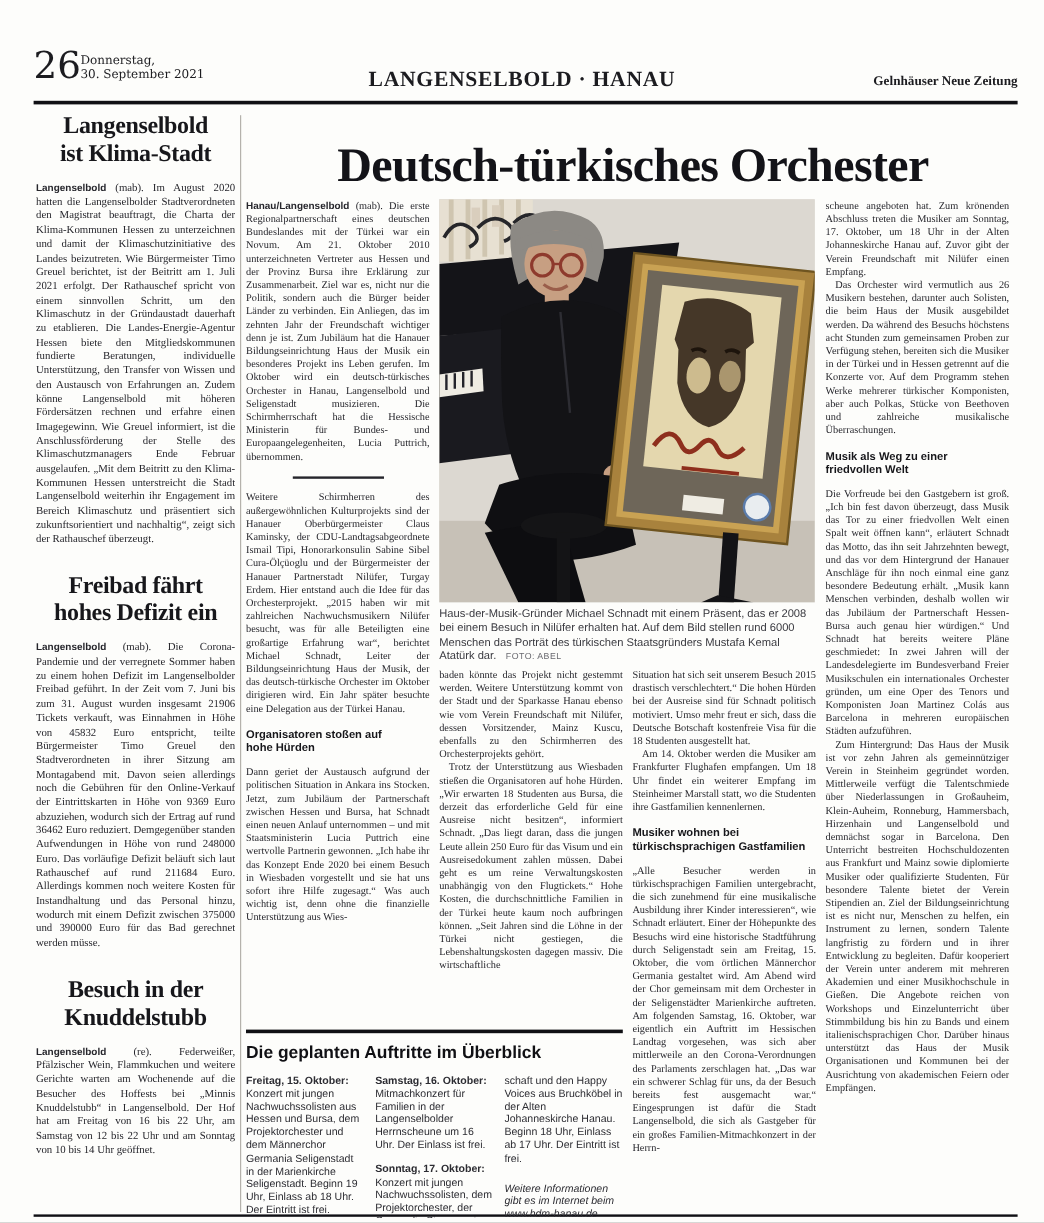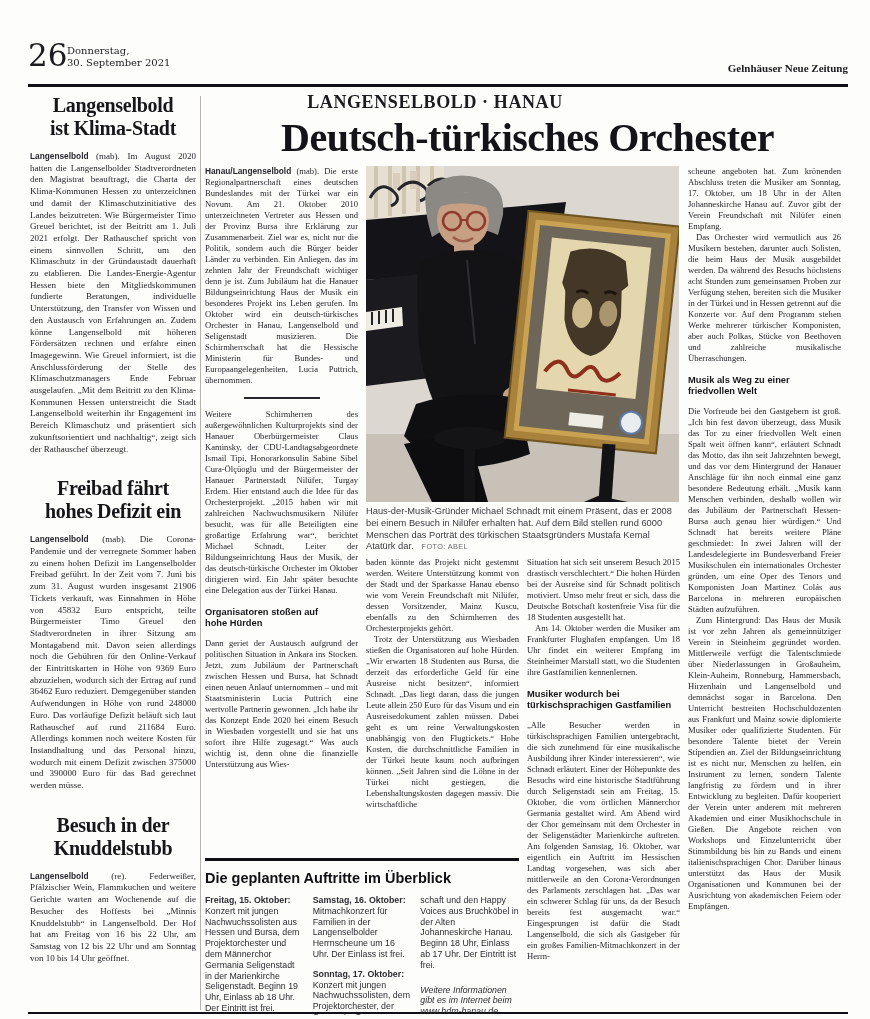--- a/index.html
+++ b/index.html
@@ -5,21 +5,21 @@
   html,body{margin:0;padding:0;background:#9a9a9a;}
   .page{position:relative;width:870px;height:1019px;background:#fdfdfb;overflow:hidden;
         font-family:"Liberation Serif",serif;color:#1c1c20;}
   
   .pagenum{position:absolute;left:28px;top:40px;font-family:"DejaVu Serif",serif;
            font-size:31px;line-height:31px;}
   .dateblock{position:absolute;left:67px;top:45px;font-family:"DejaVu Serif",serif;
              font-size:10px;line-height:12px;white-space:pre-line;}
   .section-title{position:absolute;left:205px;top:56px;width:460px;text-align:center;
                  font-family:"Liberation Serif",serif;font-weight:bold;font-size:18px;
-                 letter-spacing:.6px;margin-top:36px;}
+                 letter-spacing:.6px;}
   .paper-name{position:absolute;right:22px;top:62px;font-family:"Liberation Serif",serif;
               font-weight:bold;font-size:11px;}
   .rule-top{position:absolute;left:28px;top:84px;width:820px;height:3px;background:#101014;}
   .rule-bottom{position:absolute;left:28px;top:1012px;width:820px;height:2px;background:#101014;}
   .vrule{position:absolute;left:200px;top:96px;width:1px;height:914px;background:#b5b2ac;}
   
   .sidebar{position:absolute;left:30px;top:94px;width:166px;height:916px;overflow:hidden;}
   .side-article{margin-bottom:22px;}
   .side-title{font-family:"Liberation Serif",serif;font-weight:bold;font-size:20px;
               line-height:23px;text-align:center;white-space:pre-line;margin:0 0 11px;
@@ -165,21 +165,21 @@
   <div class="caption"><span>Haus-der-Musik-Gründer Michael Schnadt mit einem Präsent, das er 2008 bei einem Besuch in Nilüfer erhalten hat. Auf dem Bild stellen rund 6000 Menschen das Porträt des türkischen Staatsgründers Mustafa Kemal Atatürk dar.</span><span class="credit">FOTO: ABEL</span></div>
 
   <div class="mcol col2">
     <p class="noindent">baden könnte das Projekt nicht gestemmt werden. Weitere Unterstützung kommt von der Stadt und der Sparkasse Hanau ebenso wie vom Verein Freundschaft mit Nilüfer, dessen Vorsitzender, Mainz Kuscu, ebenfalls zu den Schirmherren des Orchesterprojekts gehört.</p>
     <p>Trotz der Unterstützung aus Wiesbaden stießen die Organisatoren auf hohe Hürden. „Wir erwarten 18 Studenten aus Bursa, die derzeit das erforderliche Geld für eine Ausreise nicht besitzen“, informiert Schnadt. „Das liegt daran, dass die jungen Leute allein 250 Euro für das Visum und ein Ausreisedokument zahlen müssen. Dabei geht es um reine Verwaltungskosten unabhängig von den Flugtickets.“ Hohe Kosten, die durchschnittliche Familien in der Türkei heute kaum noch aufbringen können. „Seit Jahren sind die Löhne in der Türkei nicht gestiegen, die Lebenshaltungskosten dagegen massiv. Die wirtschaftliche</p>
   </div>
 
   <div class="mcol col3">
     <p class="noindent">Situation hat sich seit unserem Besuch 2015 drastisch verschlechtert.“ Die hohen Hürden bei der Ausreise sind für Schnadt politisch motiviert. Umso mehr freut er sich, dass die Deutsche Botschaft kostenfreie Visa für die 18 Studenten ausgestellt hat.</p>
     <p>Am 14. Oktober werden die Musiker am Frankfurter Flughafen empfangen. Um 18 Uhr findet ein weiterer Empfang im Steinheimer Marstall statt, wo die Studenten ihre Gastfamilien kennenlernen.</p>
-    <div class="msub">Musiker wodurch bei
+    <div class="msub">Musiker wohnen bei
 türkischsprachigen Gastfamilien</div>
     <p class="noindent">„Alle Besucher werden in türkischsprachigen Familien untergebracht, die sich zunehmend für eine musikalische Ausbildung ihrer Kinder interessieren“, wie Schnadt erläutert. Einer der Höhepunkte des Besuchs wird eine historische Stadtführung durch Seligenstadt sein am Freitag, 15. Oktober, die vom örtlichen Männerchor Germania gestaltet wird. Am Abend wird der Chor gemeinsam mit dem Orchester in der Seligenstädter Marienkirche auftreten. Am folgenden Samstag, 16. Oktober, war eigentlich ein Auftritt im Hessischen Landtag vorgesehen, was sich aber mittlerweile an den Corona-Verordnungen des Parlaments zerschlagen hat. „Das war ein schwerer Schlag für uns, da der Besuch bereits fest ausgemacht war.“ Eingesprungen ist dafür die Stadt Langenselbold, die sich als Gastgeber für ein großes Familien-Mitmachkonzert in der Herrn-</p>
   </div>
 
   <div class="mcol col4">
     <p class="noindent">scheune angeboten hat. Zum krönenden Abschluss treten die Musiker am Sonntag, 17. Oktober, um 18 Uhr in der Alten Johanneskirche Hanau auf. Zuvor gibt der Verein Freundschaft mit Nilüfer einen Empfang.</p>
     <p>Das Orchester wird vermutlich aus 26 Musikern bestehen, darunter auch Solisten, die beim Haus der Musik ausgebildet werden. Da während des Besuchs höchstens acht Stunden zum gemeinsamen Proben zur Verfügung stehen, bereiten sich die Musiker in der Türkei und in Hessen getrennt auf die Konzerte vor. Auf dem Programm stehen Werke mehrerer türkischer Komponisten, aber auch Polkas, Stücke von Beethoven und zahlreiche musikalische Überraschungen.</p>
     <div class="msub">Musik als Weg zu einer
 friedvollen Welt</div>
     <p class="noindent">Die Vorfreude bei den Gastgebern ist groß. „Ich bin fest davon überzeugt, dass Musik das Tor zu einer friedvollen Welt einen Spalt weit öffnen kann“, erläutert Schnadt das Motto, das ihn seit Jahrzehnten bewegt, und das vor dem Hintergrund der Hanauer Anschläge für ihn noch einmal eine ganz besondere Bedeutung erhält. „Musik kann Menschen verbinden, deshalb wollen wir das Jubiläum der Partnerschaft Hessen-Bursa auch genau hier würdigen.“ Und Schnadt hat bereits weitere Pläne geschmiedet: In zwei Jahren will der Landesdelegierte im Bundesverband Freier Musikschulen ein internationales Orchester gründen, um eine Oper des Tenors und Komponisten Joan Martinez Colás aus Barcelona in mehreren europäischen Städten aufzuführen.</p>

